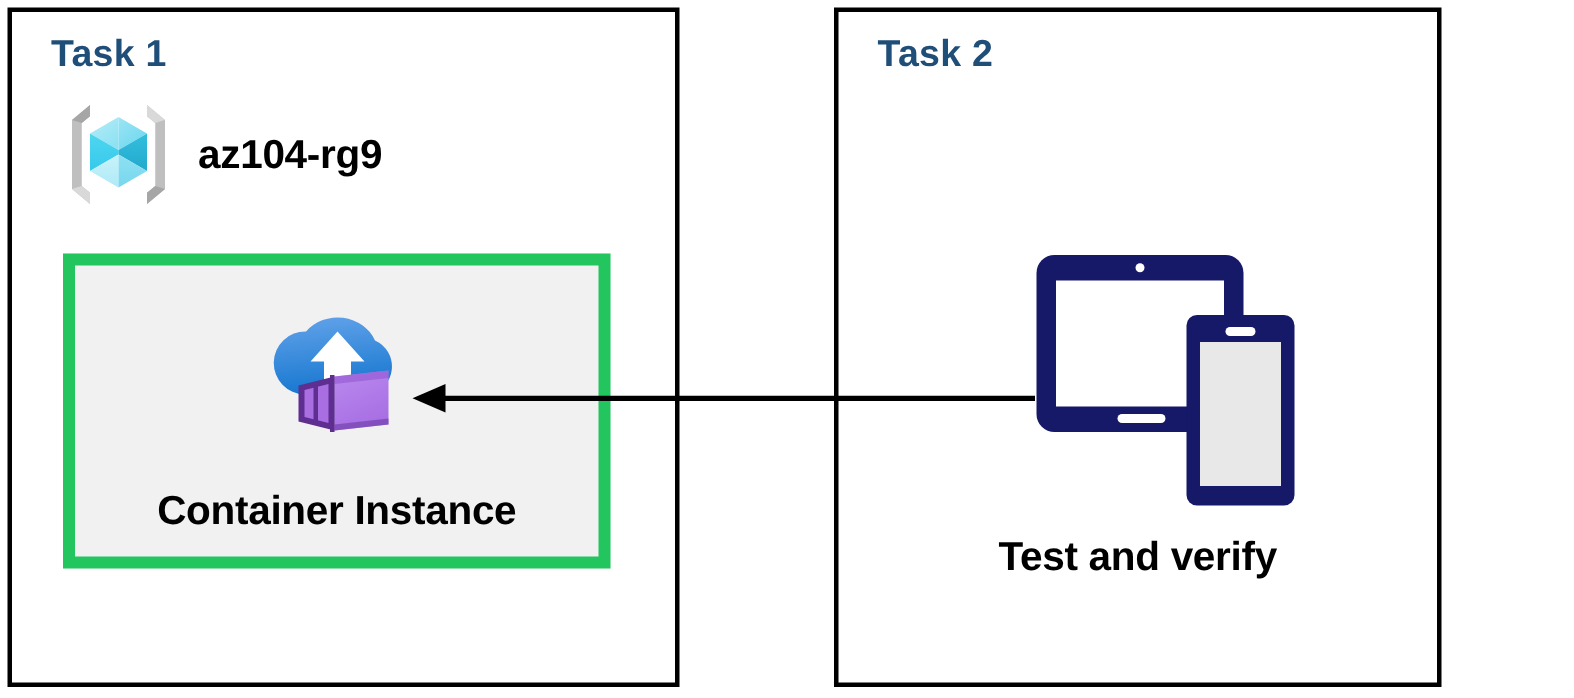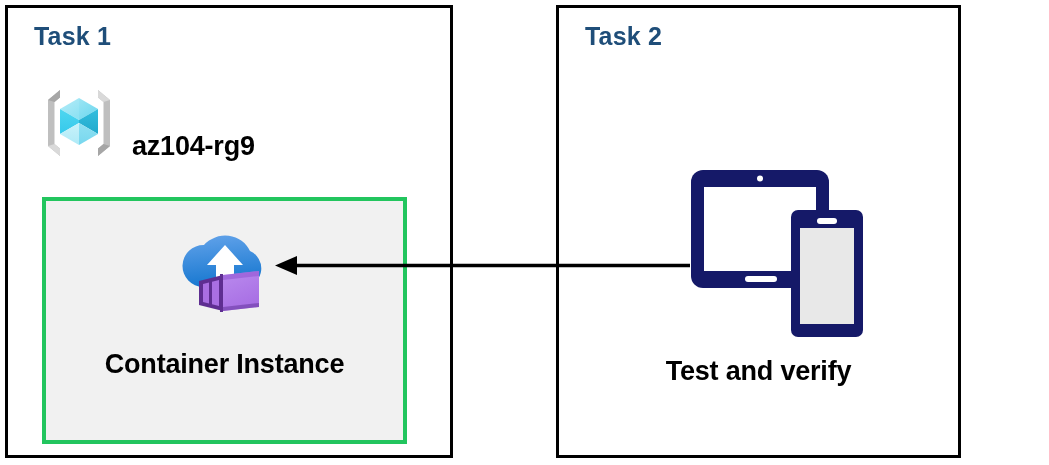--- a/index.html
+++ b/index.html
@@ -47,43 +47,43 @@
     font-weight: bold;
     color: #1F4E79;
     letter-spacing: 0.2px;
     white-space: nowrap;
   }
 
   
   #rg-row {
     position: absolute;
     left: 32px;
-    top: 76px;
+    top: 56px;
     display: flex;
-    align-items: flex-end;
+    align-items: center;
     gap: 14px;
   }
   #rg-icon { width: 78px; height: 78px; display: block; }
   #rg-label {
     font-size: 27px;
     font-weight: bold;
     color: #000000;
     white-space: nowrap;
     letter-spacing: -0.2px;
   }
 
   
   #aci-box {
     position: absolute;
     left: 34px;
-    top: 189px;
+    top: 161px;
     width: 365px;
-    height: 247px;
+    height: 210px;
     box-sizing: border-box;
-    border: 4px solid #22c55e;
+    border: 8px solid #22c55e;
     background: #F1F1F1;
   }
   #aci-icon {
     position: absolute;
     left: 50%;
     top: 20px;
     transform: translateX(-50%);
     width: 104px;
     height: 100px;
     display: block;

